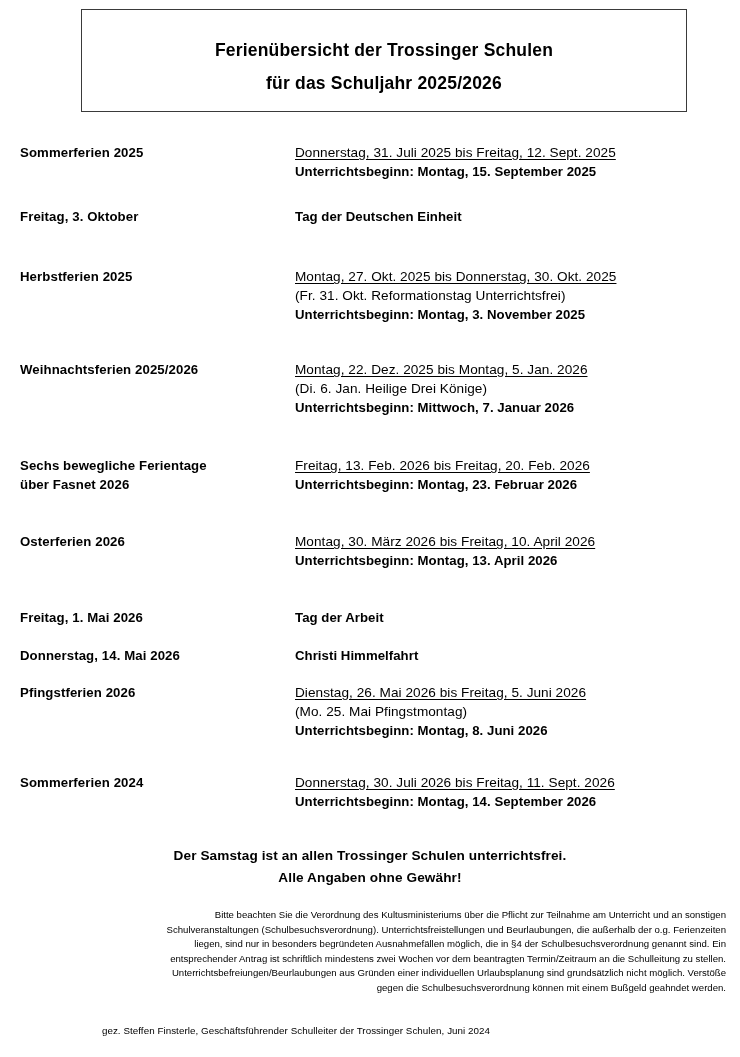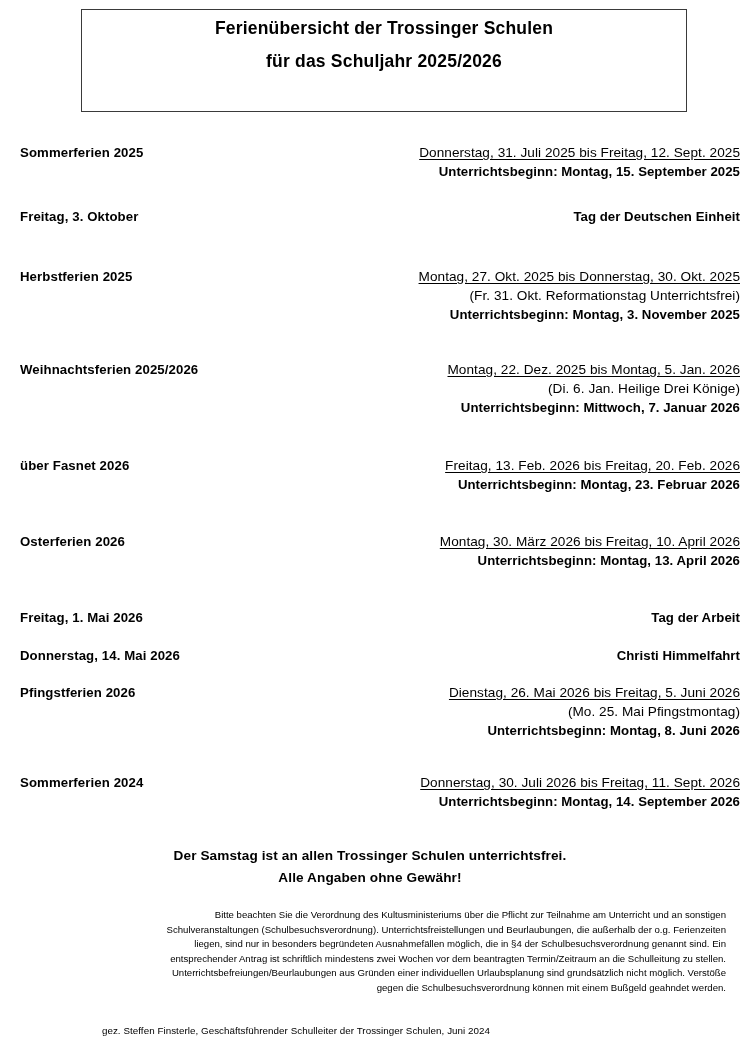--- a/index.html
+++ b/index.html
@@ -30,21 +30,21 @@
     left: 81px;
     top: 9px;
     width: 606px;
     height: 103px;
     border: 1.6px solid #3a3a3a;
     box-sizing: border-box;
     display: flex;
     flex-direction: column;
     align-items: center;
     justify-content: flex-start;
-    padding-top: 10px;
+    padding-top: 32px;
   }
   .title-line {
     font-size: 17.5px;
     font-weight: bold;
     letter-spacing: 0.2px;
     line-height: 1.0;
     text-align: center;
     white-space: nowrap;
   }
   .title-line.second {
@@ -82,21 +82,20 @@
   }
   .detail-cell {
     flex: 1 1 auto;
     padding-left: 0px;
   }
   .detail-line {
     font-size: 13.6px;
     line-height: 19px;
     white-space: nowrap;
     letter-spacing: 0.05px;
-    text-align: right;
   }
   .detail-line.range {
     text-decoration: underline;
     text-underline-offset: 2px;
     font-weight: normal;
   }
   .detail-line.note {
     font-weight: normal;
   }
   .detail-line.begin {
@@ -205,20 +204,21 @@
           <div class="detail-cell">
             <div class="detail-line range">Montag, 22. Dez. 2025  bis  Montag, 5. Jan. 2026</div>
             <div class="detail-line note">(Di. 6. Jan. Heilige Drei Könige)</div>
             <div class="detail-line begin">Unterrichtsbeginn:  Mittwoch, 7. Januar 2026</div>
           </div>
         </div>
       </div>
       <div class="row" style="position: absolute; top: 313px; left: 0px;">
         <div class="row-inner">
           <div class="label-cell">
+            <div class="label-line">Sechs bewegliche Ferientage</div>
             <div class="label-line">über Fasnet  2026</div>
           </div>
           <div class="detail-cell">
             <div class="detail-line range">Freitag, 13. Feb. 2026  bis  Freitag, 20. Feb. 2026</div>
             <div class="detail-line begin">Unterrichtsbeginn:  Montag, 23. Februar 2026</div>
           </div>
         </div>
       </div>
       <div class="row" style="position: absolute; top: 389px; left: 0px;">
         <div class="row-inner">

